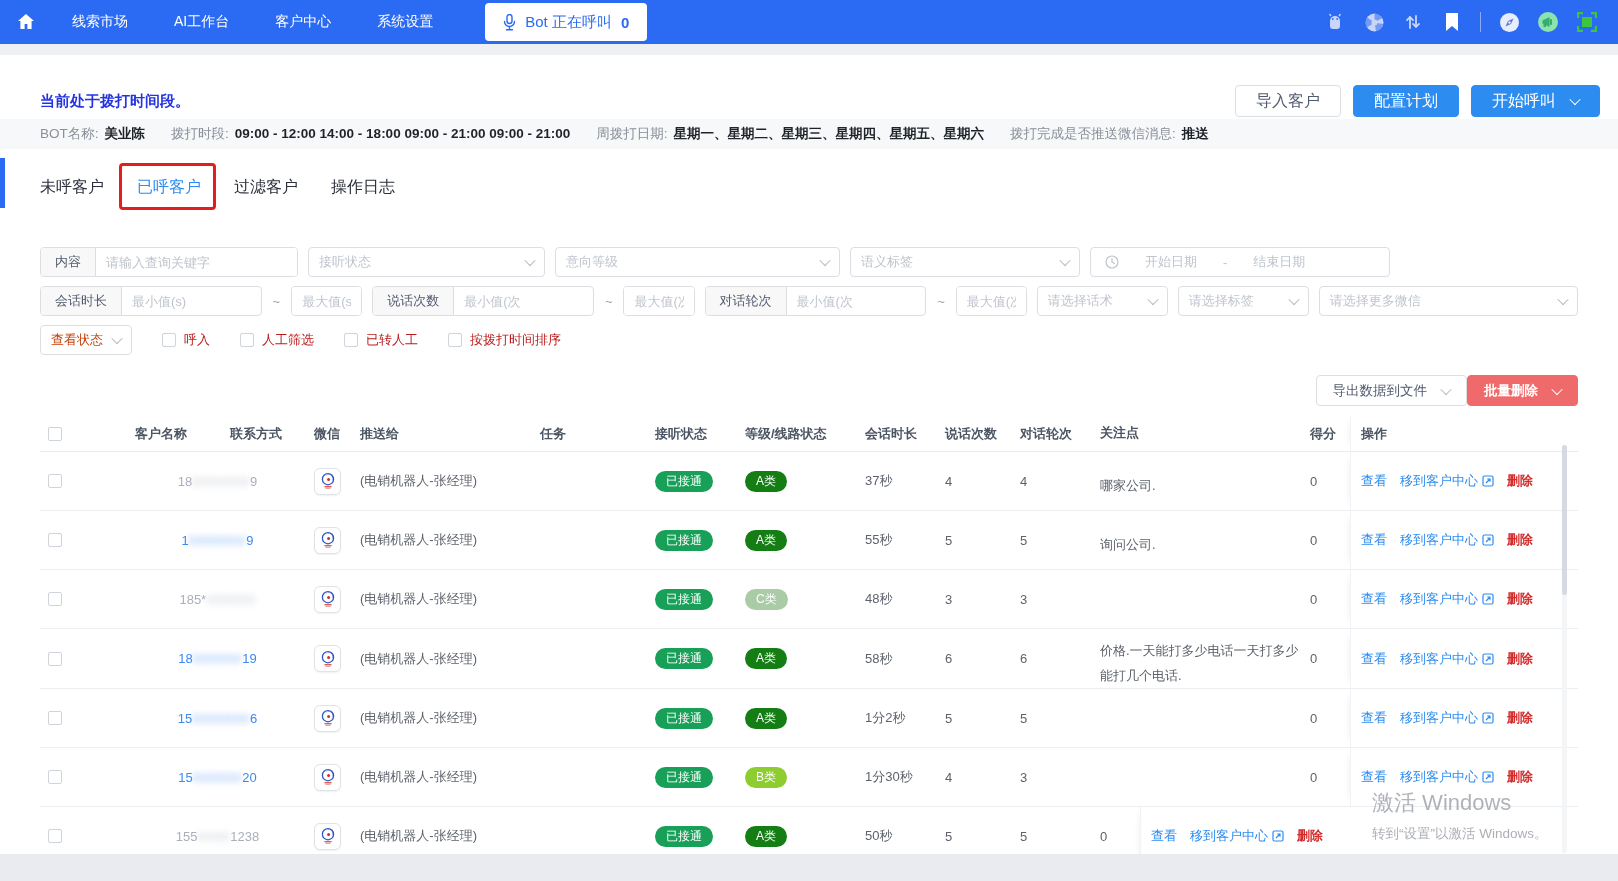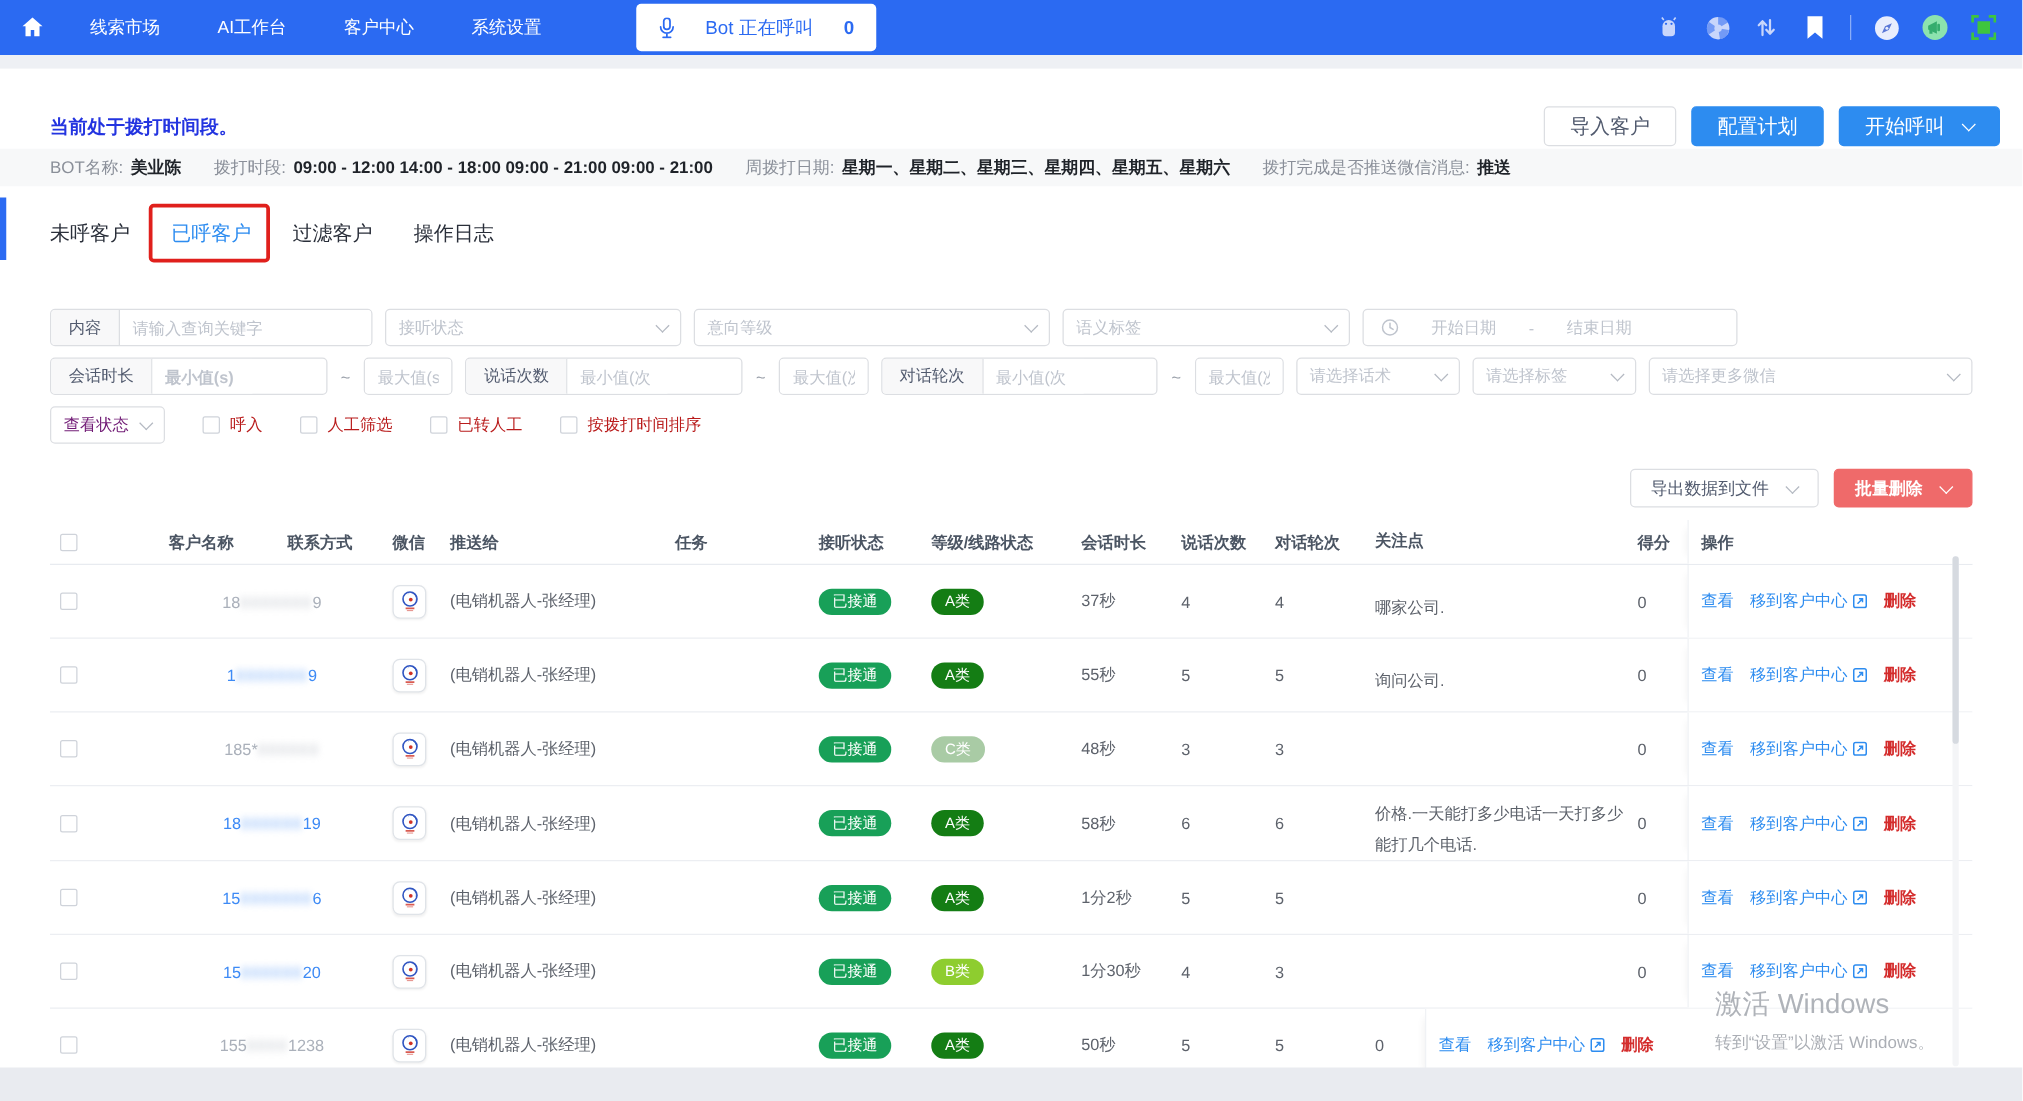--- a/index.html
+++ b/index.html
@@ -4,21 +4,21 @@
 <style>
   *{box-sizing:border-box;margin:0;padding:0}
   html,body{width:1618px;height:881px;overflow:hidden}
   body{font-family:"Liberation Sans","DejaVu Sans",sans-serif;background:#fff;position:relative;color:#333}
 
   
   .navbar{height:44px;background:#2b6af2;display:flex;align-items:center;padding:0 14px;position:relative;z-index:10}
   .home-ic{width:24px;height:24px;display:flex;align-items:center;justify-content:center}
   .nav-items{display:flex;margin-left:34px;gap:46px}
   .nav-item{color:#fff;font-size:14px;text-decoration:none;cursor:pointer;white-space:nowrap}
-  .bot-pill{margin-left:76px;height:38px;background:#fff;border-radius:4px;display:flex;align-items:center;gap:24px;padding:0 18px;color:#2b6af2;font-size:15px;cursor:pointer}
+  .bot-pill{margin-left:52px;height:38px;background:#fff;border-radius:4px;display:flex;align-items:center;gap:9px;padding:0 18px;color:#2b6af2;font-size:15px;cursor:pointer}
   .bot-pill b{font-weight:700}
   .nav-right{margin-left:auto;display:flex;align-items:center;gap:17px;padding-right:6px}
   .nav-ic{width:22px;height:22px;display:flex;align-items:center;justify-content:center;cursor:pointer}
   .nav-div{width:1px;height:20px;background:rgba(255,255,255,.45)}
   .top-gap{height:11px;background:#eef0f4}
 
   
   .main{background:#fff;padding:0 40px;position:relative;height:826px}
   .status-row{display:flex;justify-content:space-between;align-items:center;padding-top:30px}
   .status-text{color:#2334e0;font-weight:bold;font-size:15px}
@@ -40,30 +40,30 @@
 
   
   .filter{margin-top:38px;display:flex;flex-direction:column;gap:9px;font-size:13px}
   .frow{display:flex;gap:10px;align-items:center}
   .grp{display:flex;border:1px solid #dcdee2;border-radius:4px;overflow:hidden;height:30px;background:#fff}
   .grp .glabel{background:#f8f8f9;border-right:1px solid #dcdee2;display:flex;align-items:center;justify-content:center;color:#515a6e;padding:0 14px;white-space:nowrap}
   .grp input{border:none;outline:none;padding:0 10px;font-size:13px;color:#515a6e;width:100%;font-family:inherit}
   input::placeholder{color:#bfc4cd}
   .selbox{height:30px;border:1px solid #dcdee2;border-radius:4px;display:flex;align-items:center;padding:0 10px;color:#bfc4cd;background:#fff;cursor:pointer;justify-content:space-between;white-space:nowrap}
   .selbox .sel-txt{color:#bfc4cd}
-  .selbox.dark .sel-txt{color:#701a75}
+  .selbox.dark .sel-txt{color:#c2410c}
   .chev{width:8px;height:8px;border-right:1.4px solid #b4b9c2;border-bottom:1.4px solid #b4b9c2;transform:rotate(45deg) translate(-1px,-1px);flex:none;margin-left:8px}
   .tilde{color:#9aa0aa;padding:0 1px}
   .datebox{height:30px;border:1px solid #dcdee2;border-radius:4px;display:flex;align-items:center;gap:26px;padding:0 14px;background:#fff;color:#bfc4cd;cursor:pointer}
   .cbs{display:flex;gap:30px;margin-left:20px}
   .cb{display:flex;align-items:center;gap:8px;color:#b91c1c;cursor:pointer;white-space:nowrap}
   .cb-box{width:14px;height:14px;border:1px solid #cfd3da;border-radius:2px;background:#fff;flex:none}
 
   
-  .list-toolbar{display:flex;justify-content:flex-end;gap:12px;margin-top:20px}
+  .list-toolbar{display:flex;justify-content:flex-end;margin-top:20px}
   .list-toolbar .btn{height:31px;font-size:13.5px;padding:0 16px}
 
   
   .table{margin-top:10px;position:relative}
   .thead{display:flex;height:36px;align-items:center;font-weight:bold;color:#4b5563;font-size:13px;border-bottom:1px solid #e8ebf0}
   .tbody{height:408px;overflow:hidden}
   .tr{display:flex;min-height:59px;align-items:center;border-bottom:1px solid #ecEef2;border-bottom:1px solid #eceef2;font-size:13px;color:#5d626b}
   .td,.th{padding-left:10px;flex:none;display:flex;align-items:center}
   .c-check{width:85px;padding-left:8px}
   .c-name{width:95px}
@@ -248,21 +248,21 @@
             </svg>
           </span>
         <span>开始日期</span>
         <span>-</span>
         <span>结束日期</span>
       </div>
     </div>
     <div class="frow">
       <div class="grp" style="width:250px">
         <span class="glabel">会话时长</span>
-        <input style="width: 80px; font-weight: bold;" placeholder="最小值(s)">
+        <input style="width: 80px;" placeholder="最小值(s)">
       </div>
       <span class="tilde">~</span>
       <div class="grp" style="width:80px">
           <input placeholder="最大值(s)" style="">
         </div>
       <div class="grp" style="width:250px">
         <span class="glabel">说话次数</span>
         <input style="width: 80px;" placeholder="最小值(次">
       </div>
       <span class="tilde">~</span>

